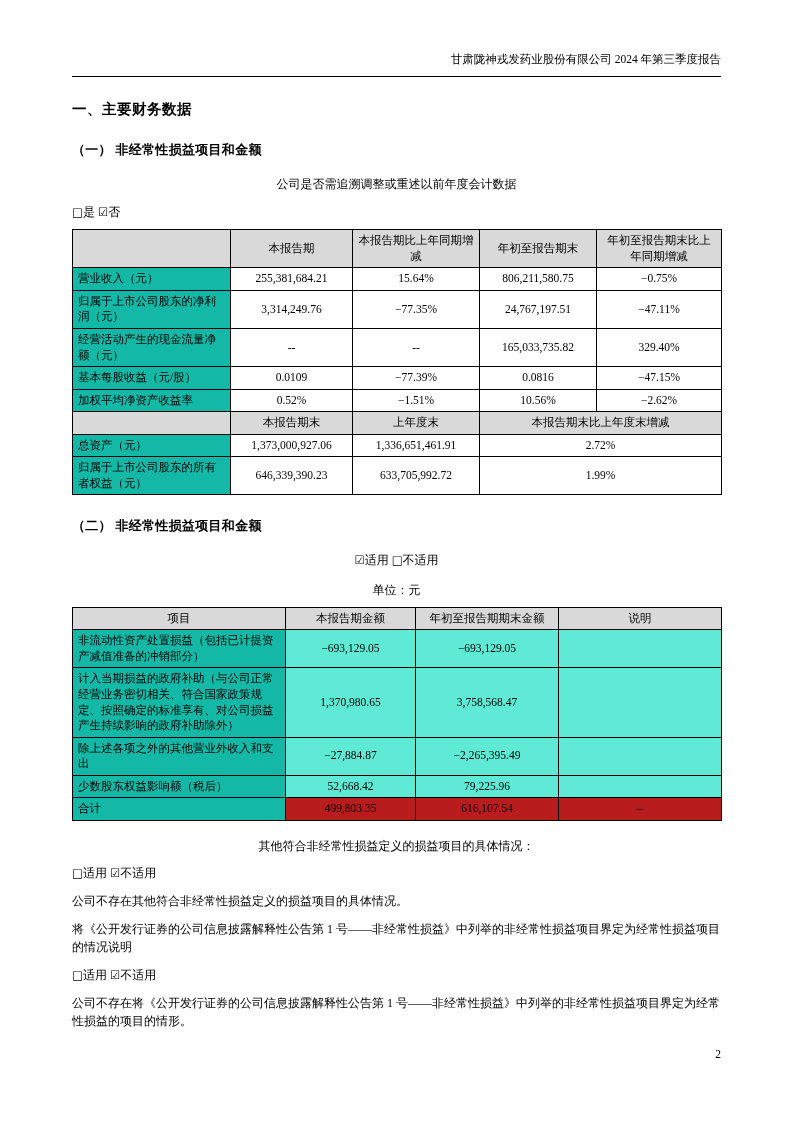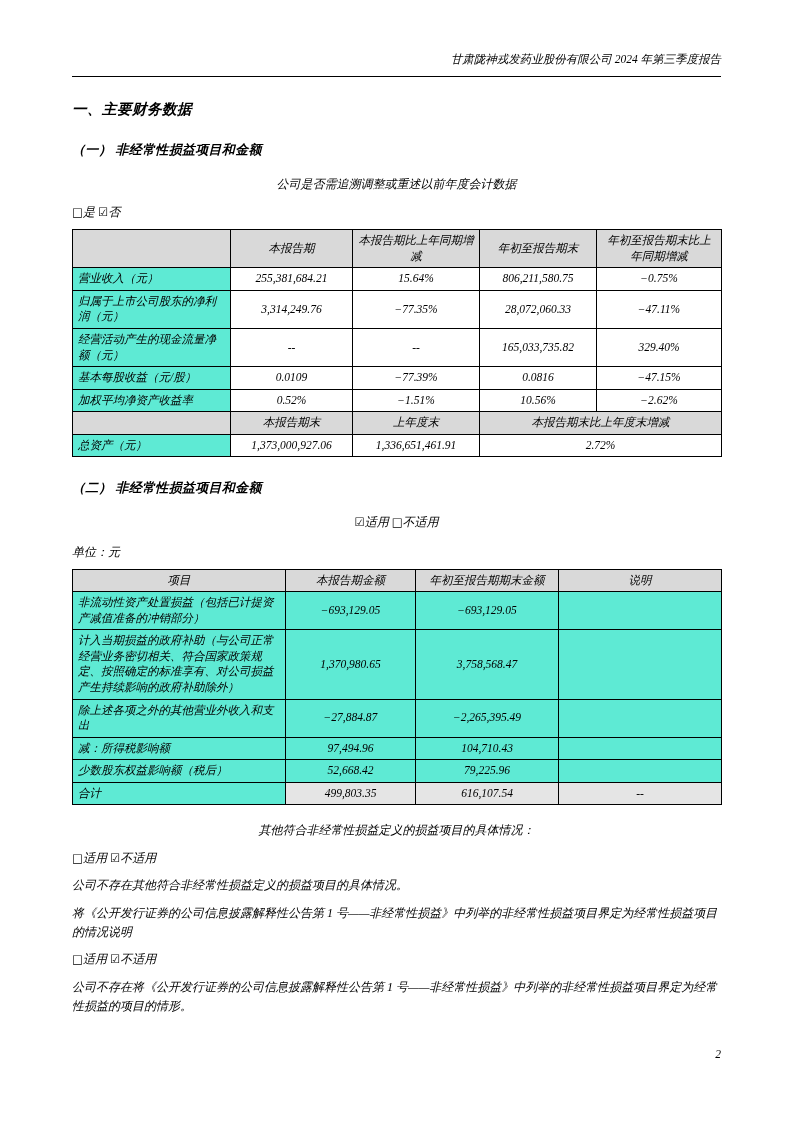--- a/index.html
+++ b/index.html
@@ -14,21 +14,20 @@
     color: #000000;
     position: relative;
     overflow: hidden;
   }
   .page {
     position: relative;
     width: 793px;
     height: 1122px;
     box-sizing: border-box;
     padding: 0;
-    font-style: italic;
   }
   .header {
     position: absolute;
     top: 52px;
     left: 72px;
     right: 72px;
     text-align: right;
     font-size: 11.5px;
     font-family: "Liberation Serif", serif;
     color: #000;
@@ -64,21 +63,21 @@
     line-height: 1.55;
     text-align: center;
   }
   p.tight {
     font-size: 12px;
     margin: 9px 0 0 0;
     line-height: 1.55;
   }
   .unit-line {
     font-size: 12px;
-    text-align: left;
+    text-align: center;
     margin: 12px 0 4px 0;
   }
   table.fin {
     border-collapse: collapse;
     width: 649px;
     font-size: 11.5px;
     table-layout: fixed;
     margin-top: 8px;
   }
   table.fin td, table.fin th {
@@ -87,32 +86,32 @@
     vertical-align: middle;
     line-height: 1.35;
     font-weight: normal;
   }
   table.fin th {
     background: #d9d9d9;
     text-align: center;
     font-weight: normal;
   }
   .lbl {
-    background: #5eead4;
+    background: #14b8a6;
     text-align: left;
   }
   .num {
     text-align: center;
     font-family: "Liberation Serif", serif;
   }
   .ctr {
     text-align: center;
   }
   .shade {
-    background: #e5e5e5;
+    background: #b91c1c;
   }
   .white {
     background: #5eead4;
   }
   .pagenum {
     position: absolute;
     left: 0;
     right: 72px;
     bottom: 62px;
     text-align: right;
@@ -166,21 +165,21 @@
           <td class="lbl">营业收入（元）</td>
           <td class="num">255,381,684.21</td>
           <td class="num">15.64%</td>
           <td class="num">806,211,580.75</td>
           <td class="num">−0.75%</td>
         </tr>
         <tr>
           <td class="lbl">归属于上市公司股东的净利润（元）</td>
           <td class="num">3,314,249.76</td>
           <td class="num">−77.35%</td>
-          <td class="num">28,072,060.33</td>
+          <td class="num">24,767,197.51</td>
           <td class="num">−47.11%</td>
         </tr>
         <tr>
           <td class="lbl">经营活动产生的现金流量净额（元）</td>
           <td class="ctr">--</td>
           <td class="ctr">--</td>
           <td class="num">165,033,735.82</td>
           <td class="num">329.40%</td>
         </tr>
         <tr>
@@ -201,20 +200,26 @@
           <th></th>
           <th>本报告期末</th>
           <th>上年度末</th>
           <th colspan="2">本报告期末比上年度末增减</th>
         </tr>
         <tr>
           <td class="lbl">总资产（元）</td>
           <td class="num">1,373,000,927.06</td>
           <td class="num">1,336,651,461.91</td>
           <td class="num" colspan="2">2.72%</td>
+        </tr>
+        <tr>
+          <td class="lbl">归属于上市公司股东的所有者权益（元）</td>
+          <td class="num">646,339,390.23</td>
+          <td class="num">633,705,992.72</td>
+          <td class="num" colspan="2">1.99%</td>
         </tr>
       </tbody>
     </table>
 
     <h2 class="sub">（二）  非经常性损益项目和金额</h2>
 
     <p class="body">
       <span class="check-sym">☑</span><span>适用</span>
       <span class="check-sym">□</span><span>不适用</span>
     </p>
@@ -247,26 +252,20 @@
           <td class="num white">3,758,568.47</td>
           <td class="ctr white"></td>
         </tr>
         <tr>
           <td class="lbl">除上述各项之外的其他营业外收入和支出</td>
           <td class="num white">−27,884.87</td>
           <td class="num white">−2,265,395.49</td>
           <td class="ctr white"></td>
         </tr>
         <tr>
-          <td class="lbl">减：所得税影响额</td>
-          <td class="num white">97,494.96</td>
-          <td class="num white">104,710.43</td>
-          <td class="ctr white"></td>
-        </tr>
-        <tr>
           <td class="lbl">    少数股东权益影响额（税后）</td>
           <td class="num white">52,668.42</td>
           <td class="num white">79,225.96</td>
           <td class="ctr white"></td>
         </tr>
         <tr>
           <td class="lbl">合计</td>
           <td class="num shade">499,803.35</td>
           <td class="num shade">616,107.54</td>
           <td class="ctr shade">--</td>

